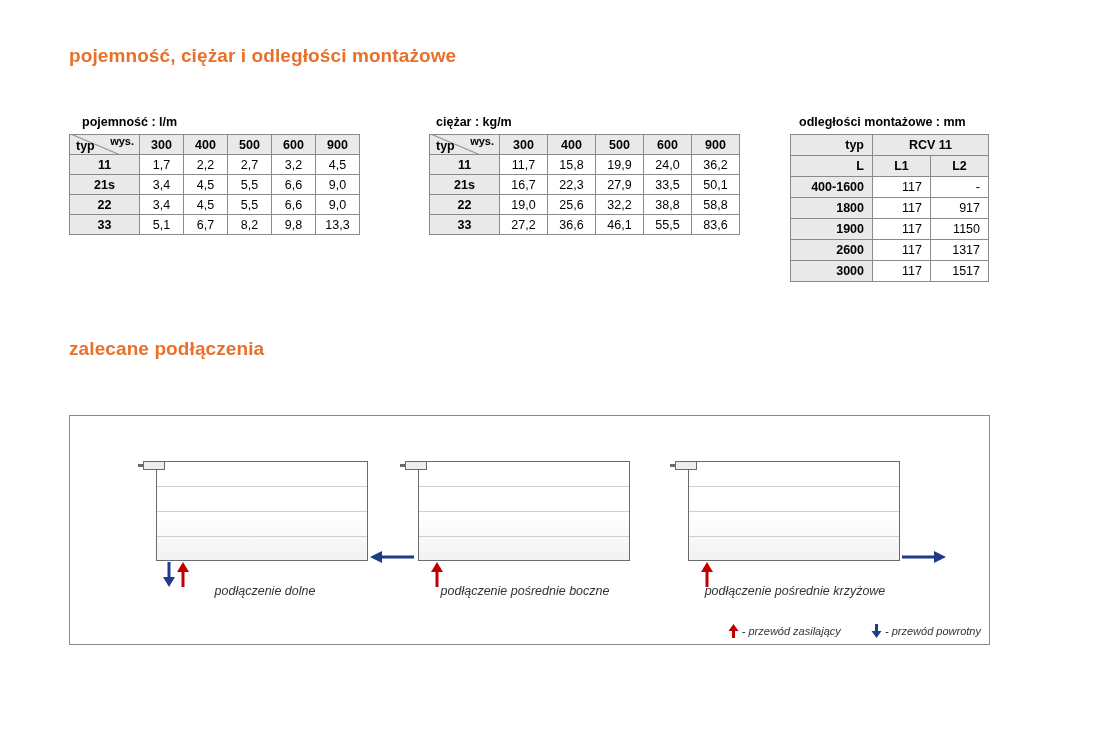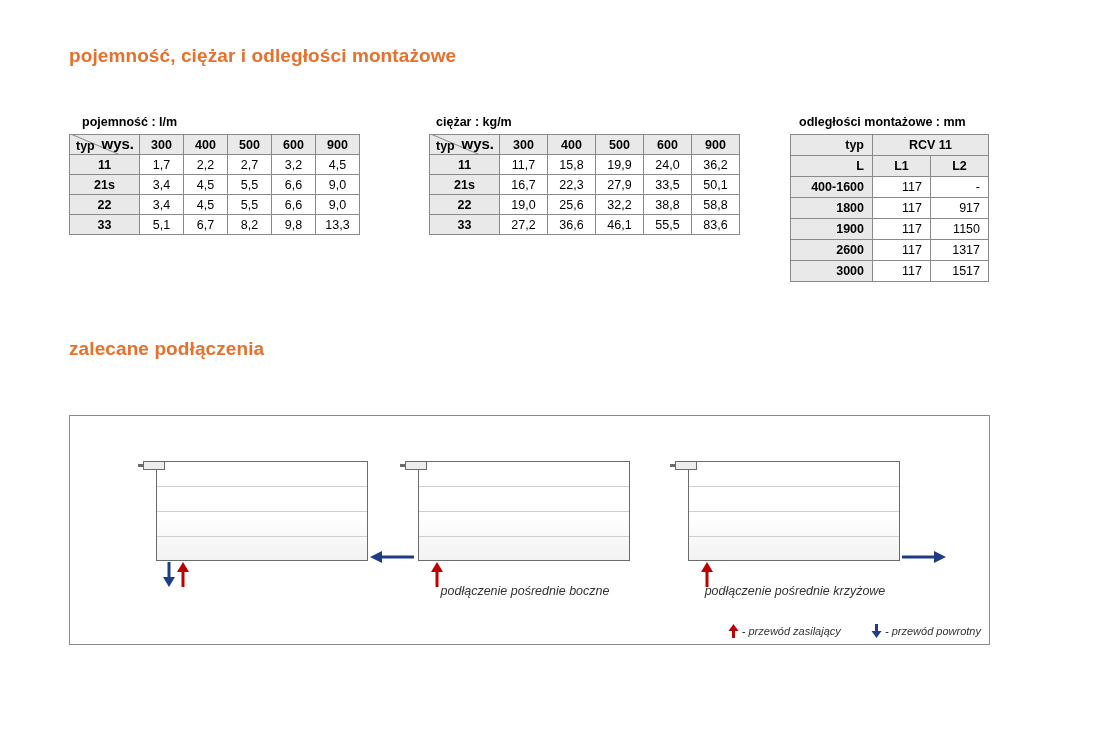--- a/index.html
+++ b/index.html
@@ -75,21 +75,21 @@
     position: absolute;
     left: -5px; top: -4px;
     width: 92px; height: 1px;
     background: #8a8a8a;
     transform: rotate(23deg);
     transform-origin: 0 0;
   }
   .diag .tl {
     position: absolute;
     right: 5px; top: 0px;
-    font-size: 15px;
+    font-size: 11px;
     font-weight: bold;
   }
   .diag .bl {
     position: absolute;
     left: 6px; bottom: 1px;
     font-size: 12.5px;
     font-weight: bold;
   }
 
   #table-pojemnosc { left: 69px; top: 134px; }
@@ -316,20 +316,21 @@
     </div>
     <div class="valve" style="left:73px; top:45px;"></div>
     <svg class="arrow" style="left:92px; top:146px;" width="14" height="26" viewBox="0 0 14 26">
       <line x1="7" y1="0" x2="7" y2="18" stroke="#1F3C88" stroke-width="3"></line>
       <polygon points="7,25 1,15 13,15" fill="#1F3C88"></polygon>
     </svg>
     <svg class="arrow" style="left:106px; top:146px;" width="14" height="26" viewBox="0 0 14 26">
       <line x1="7" y1="25" x2="7" y2="7" stroke="#C00000" stroke-width="3"></line>
       <polygon points="7,0 1,10 13,10" fill="#C00000"></polygon>
     </svg>
+    <div class="caption" style="left:60px; top:168px; width:270px;">podłączenie dolne</div>
 
     <div class="radiator" style="left:348px; top:45px; width:212px; height:100px;">
       <div class="seam" style="top:24px;"></div>
       <div class="seam" style="top:49px;"></div>
       <div class="seam" style="top:74px;"></div>
     </div>
     <div class="valve" style="left:335px; top:45px;"></div>
     <svg class="arrow" style="left:300px; top:134px;" width="44" height="14" viewBox="0 0 44 14">
       <line x1="44" y1="7" x2="11" y2="7" stroke="#1F3C88" stroke-width="3"></line>
       <polygon points="0,7 12,1 12,13" fill="#1F3C88"></polygon>

